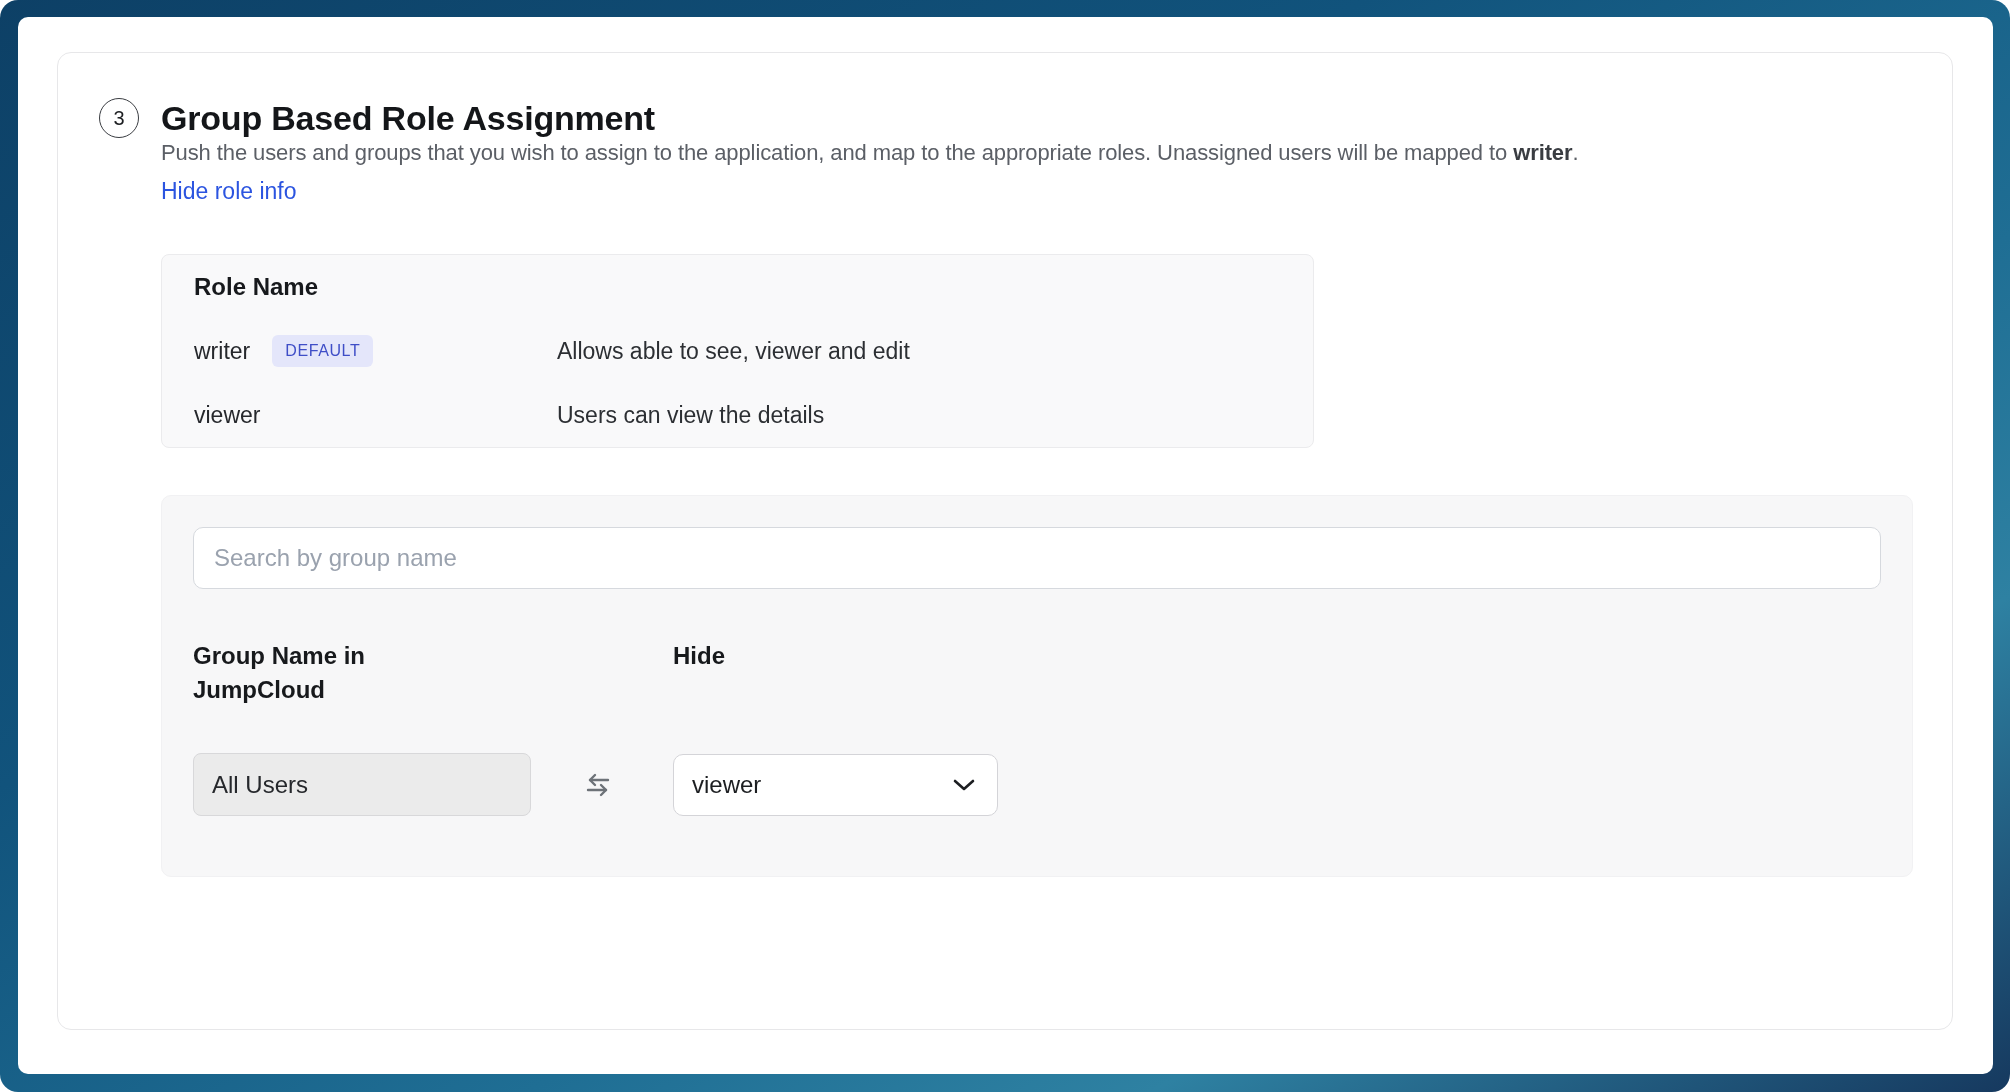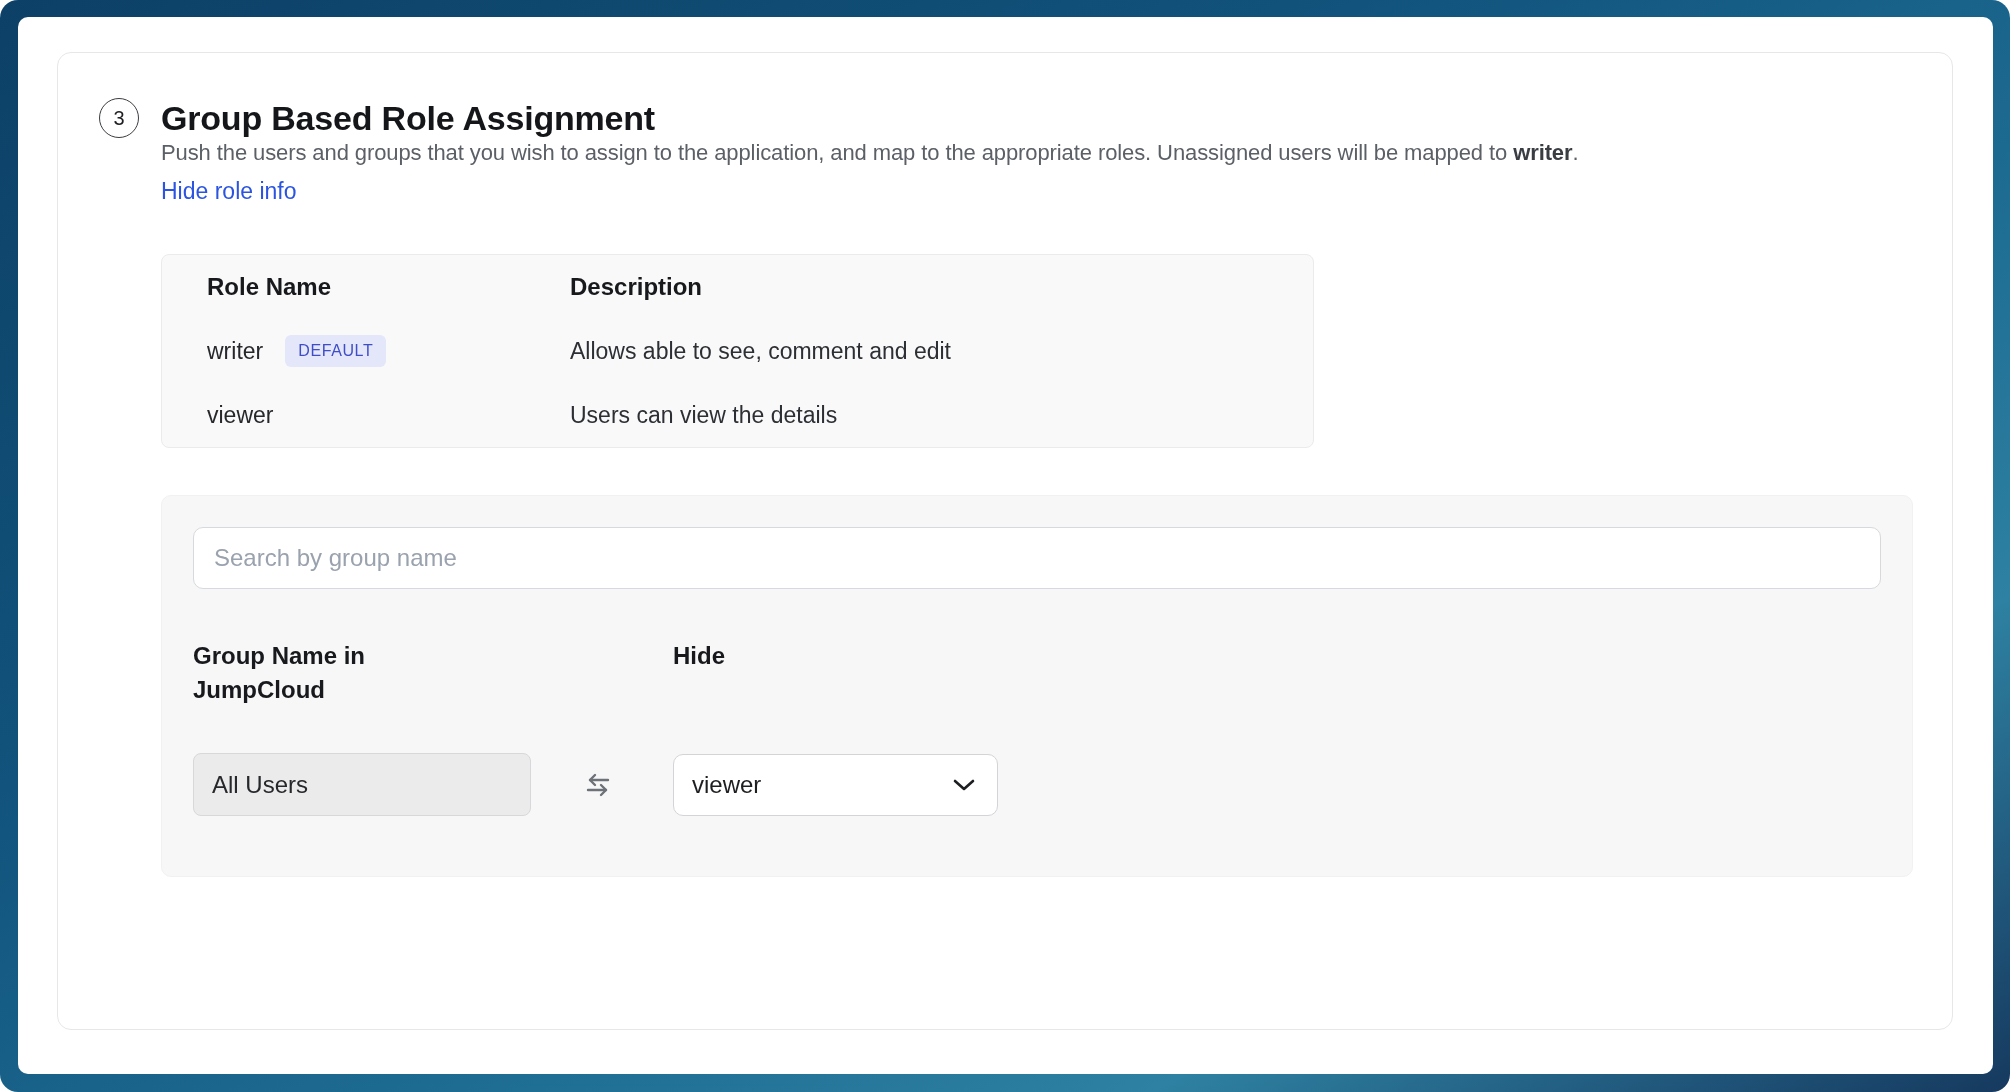--- a/index.html
+++ b/index.html
@@ -75,21 +75,20 @@
     background: #f9f9fa;
     border: 1px solid #ebebed;
     border-radius: 8px;
     padding: 0 32px;
   }
   .role-table-row {
     display: grid;
     grid-template-columns: 363px 1fr;
     align-items: center;
     height: 64px;
-    margin-left: 13px;
   }
   .role-table-row.header { font-weight: 700; font-size: 24px; color: #17191c; }
   .role-name-cell { display: flex; align-items: center; gap: 22px; font-size: 23px; color: #26282c; }
   .role-desc-cell { font-size: 23px; color: #2c2f33; }
   .default-badge {
     background: #e4e6fa;
     color: #3f4ec7;
     font-size: 16px;
     letter-spacing: 0.6px;
     padding: 7px 13px;
@@ -171,28 +170,27 @@
         <div class="step-content">
           <div class="step-title">Group Based Role Assignment</div>
           <div class="step-desc">
             <span>Push the users and groups that you wish to assign to the application, and map to the appropriate roles. Unassigned users will be mapped to </span><span class="bold-word">writer</span><span>.</span>
           </div>
           <a class="role-link">Hide role info</a>
 
           <div class="role-table">
             <div class="role-table-row header">
               <div>Role Name</div>
-              <div>Description</div>
             </div>
             <div class="role-table-row">
               <div class="role-name-cell">
                 <span>writer</span>
                 <span class="default-badge">DEFAULT</span>
               </div>
-              <div class="role-desc-cell">Allows able to see, comment and edit</div>
+              <div class="role-desc-cell">Allows able to see, viewer and edit</div>
             </div>
             <div class="role-table-row">
               <div class="role-name-cell">
                 <span>viewer</span>
               </div>
               <div class="role-desc-cell">Users can view the details</div>
             </div>
           </div>
 
           <div class="mapping-panel">

